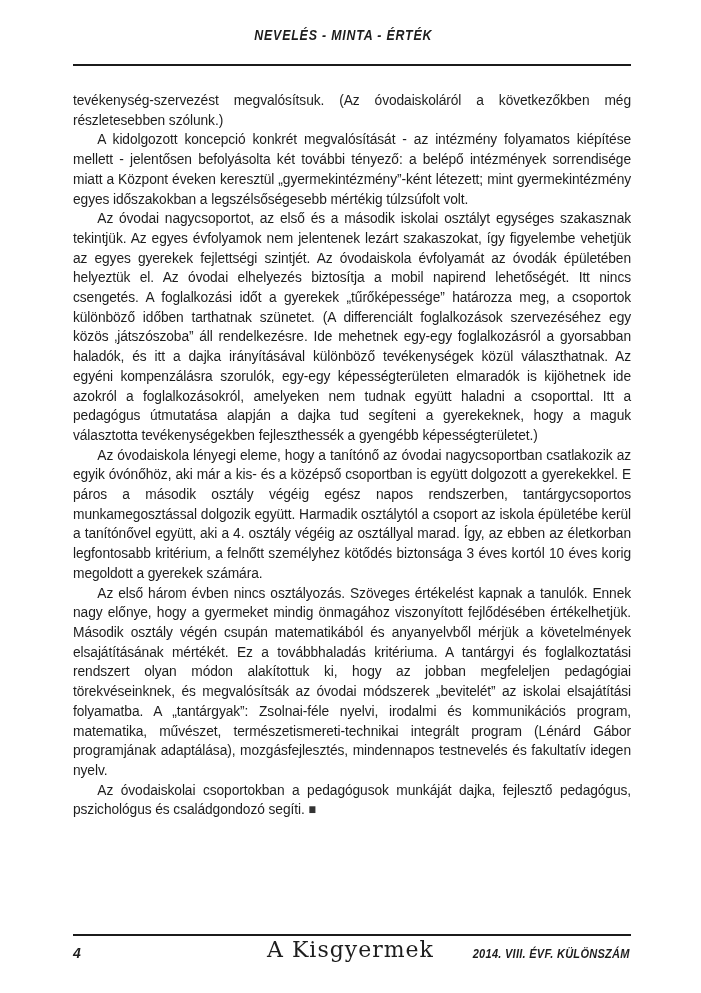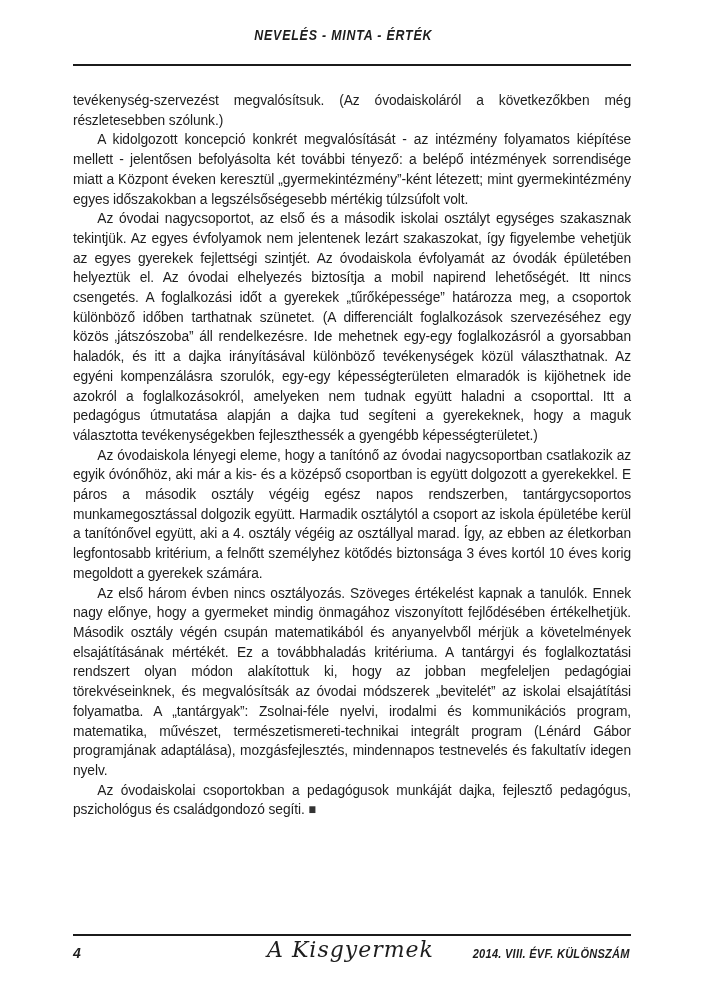--- a/index.html
+++ b/index.html
@@ -79,21 +79,20 @@
     font-style: italic;
     font-weight: 700;
     font-size: 14px;
   }
   .journal-title {
     position: absolute;
     top: 1px;
     left: 0; right: 0;
     text-align: center;
     font-family: "DejaVu Serif", serif;
-    font-style: italic;
     font-size: 22px;
     letter-spacing: 1px;
   }
   .issue {
     position: absolute;
     top: 10px;
     right: 71px;
     font-style: italic;
     font-weight: 700;
     font-size: 13px;

